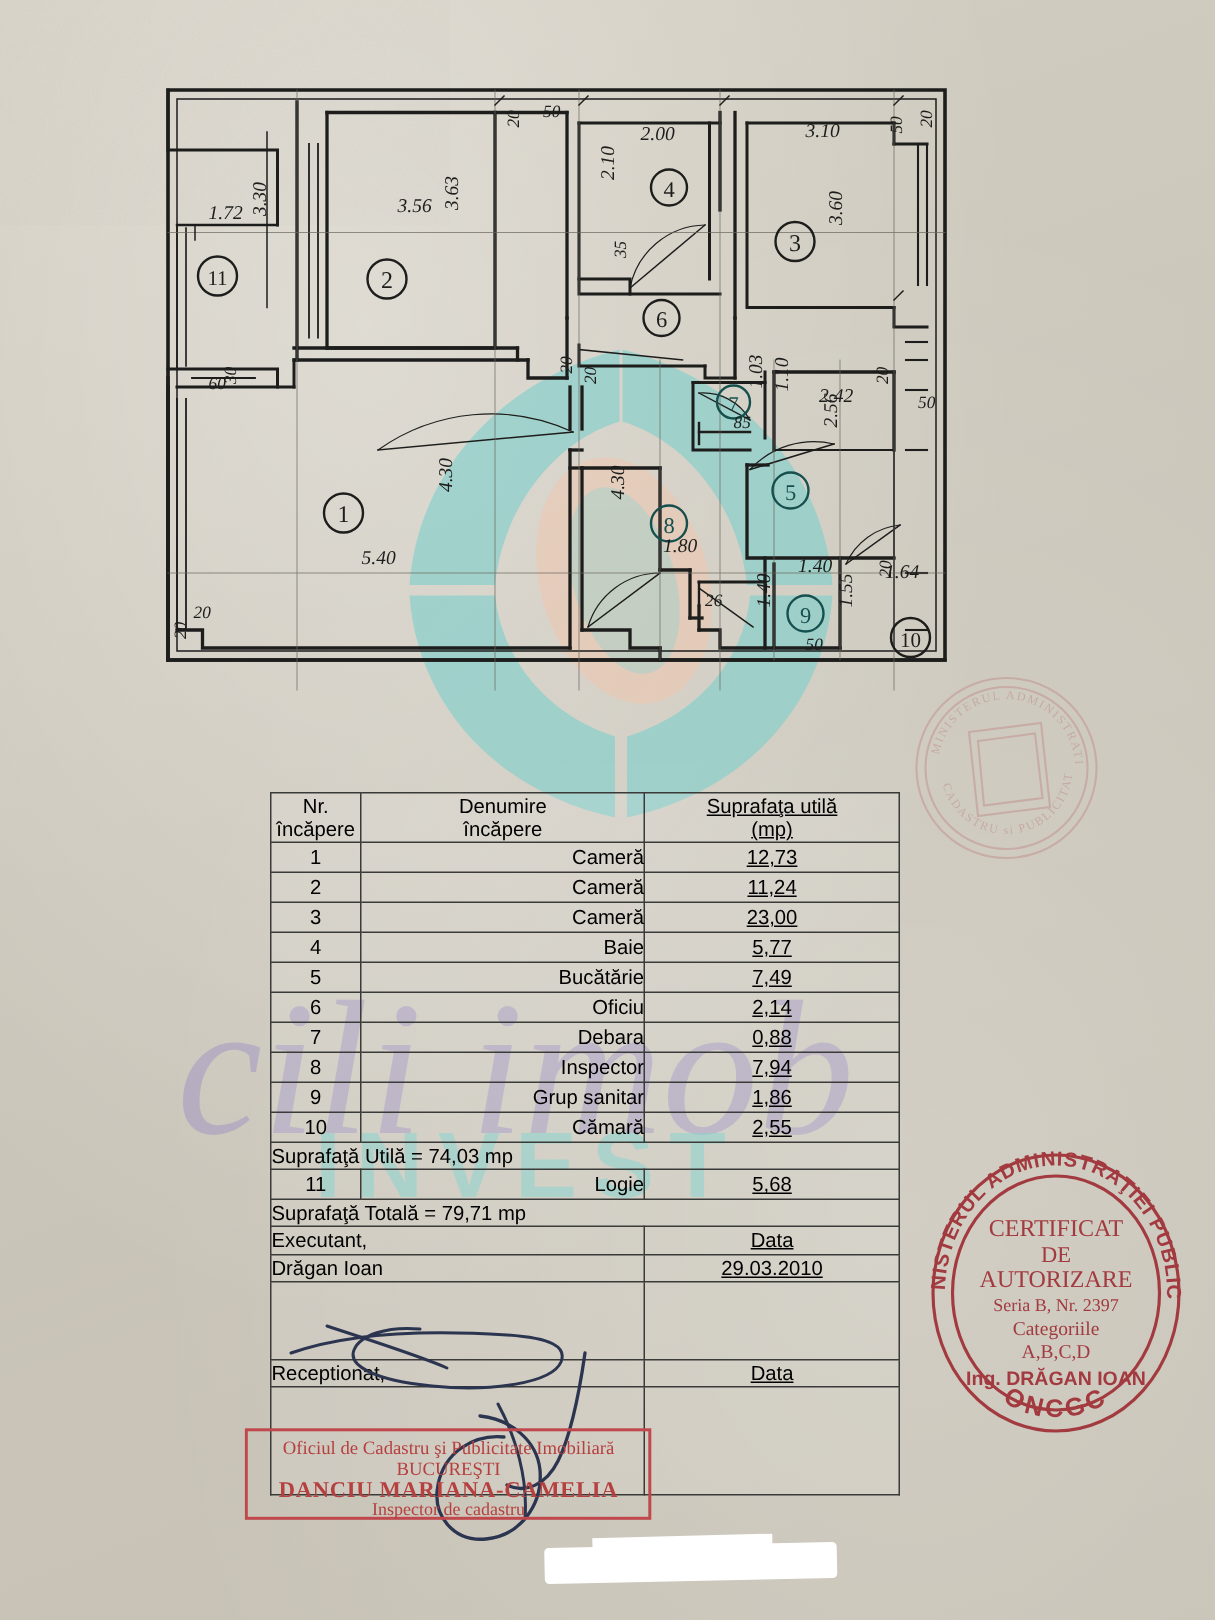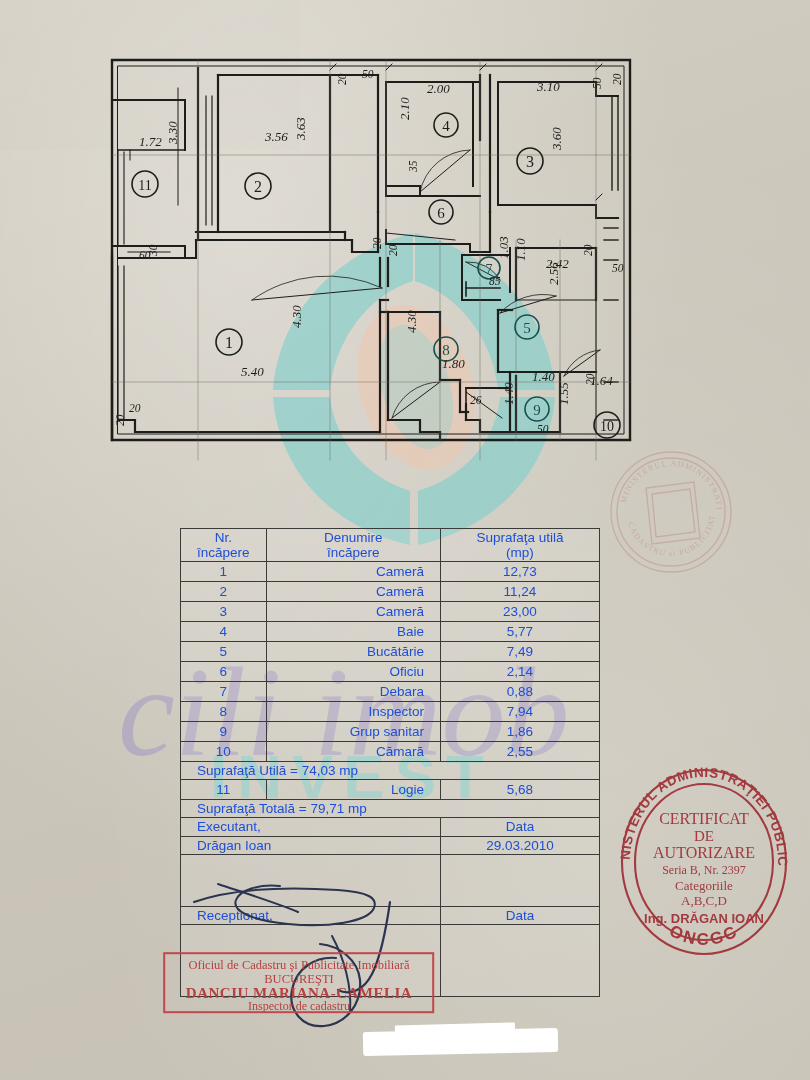--- a/index.html
+++ b/index.html
@@ -43,29 +43,29 @@
     position:absolute; left:180px; top:528px; width:420px;
   }
   table.cad {
     border-collapse: collapse;
     width: 420px;
     background: rgba(255,255,255,0.10);
   }
   table.cad td, table.cad th {
     border: 1px solid #3a3a38;
     font-size: 13.5px;
-    color:#1d4ed8;
+    color:#000000;
     font-weight: normal;
-    padding: 1px 16px;
+    padding: 1px 0;
     line-height: 1.12;
   }
   th.h { text-align:center; font-size:13.5px; padding:3px 2px 4px; }
   .c-nr  { width: 60px;  text-align:center; }
   .c-nm  { width: 190px; text-align:right; padding-left:8px; }
-  .c-sf  { width: 170px; text-align:center; }
+  .c-sf  { width: 170px; text-align:center;text-decoration:underline; }
   tr.r td { height: 20px; }
   td.total { text-align:left; font-size:13.5px; padding:2px; }
   td.sect  { text-align:left; font-size:13.5px; }
   td.blank { height: 52px; }
   td.blank2 { height: 72px; }
   td.exname { text-align:left; padding-left:4px; vertical-align:top; font-size:13.5px;margin-left:44px; }
 
   
   #sig-exec { position:absolute; left:188px; top:872px; width:250px; height:60px; pointer-events:none; }
   #sig-recept { position:absolute; left:240px; top:900px; width:220px; height:130px; pointer-events:none; }

